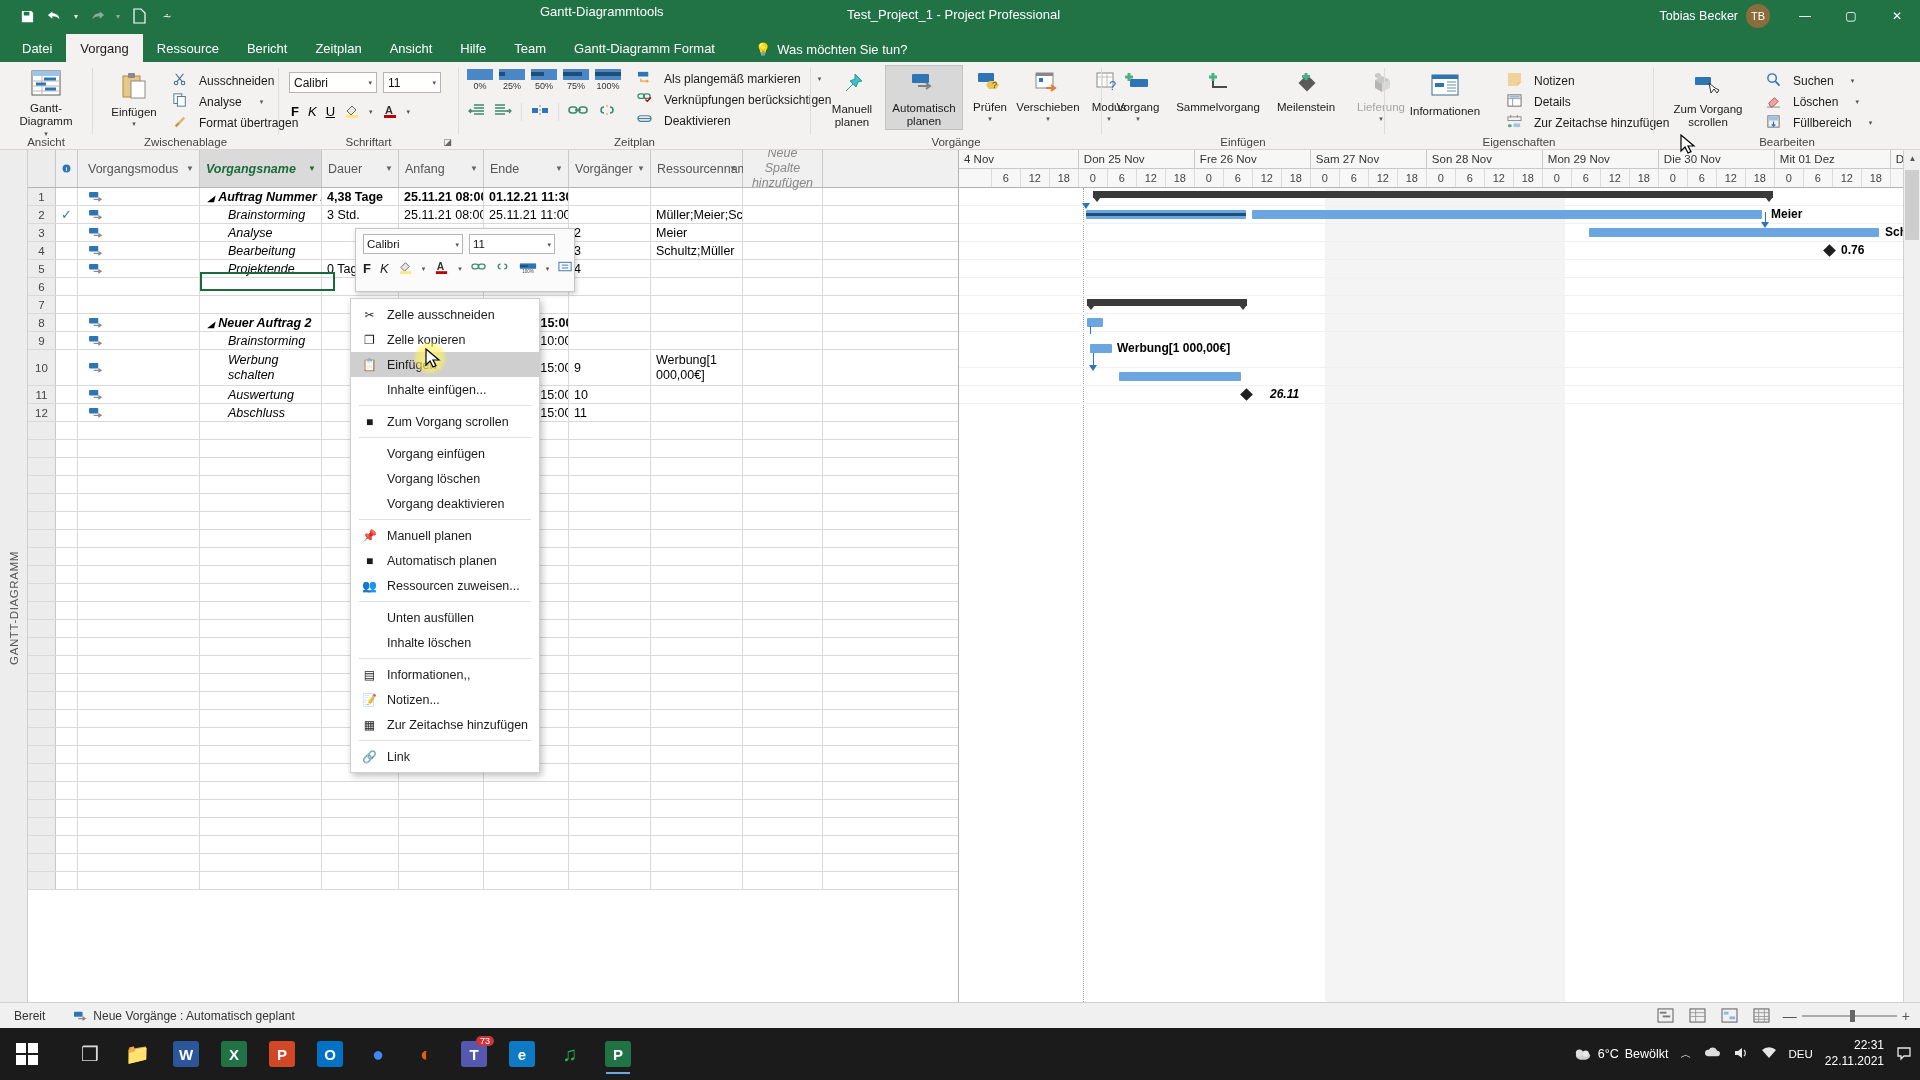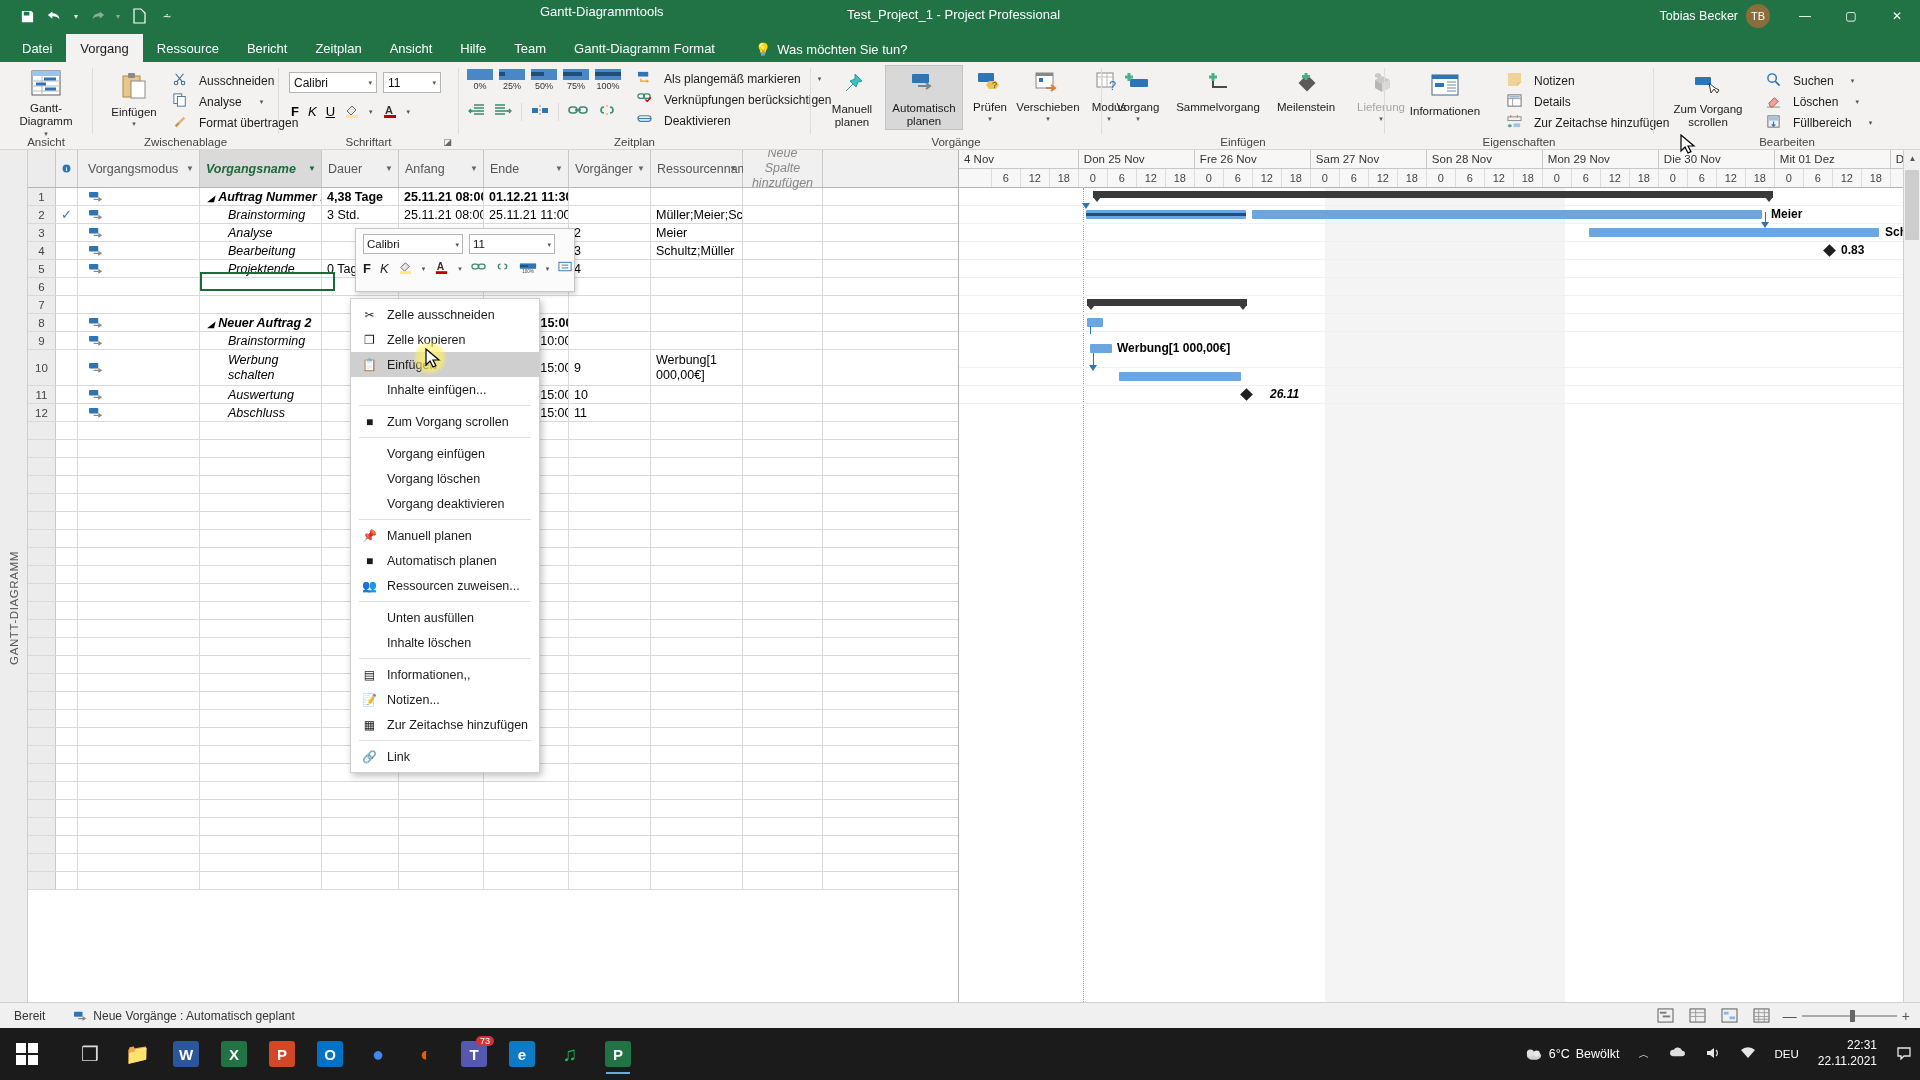--- a/index.html
+++ b/index.html
@@ -192,21 +192,21 @@
   }
   .tb-start { width: 54px; height: 52px; display:flex;align-items:center;justify-content:center; cursor:pointer;}
   .tb-search {
     width: 330px; height: 36px; background: #2b2b2b; border-radius: 2px;
     display: flex; align-items: center; gap: 10px; padding: 0 12px; color: #ddd; font-size: 13px;
     margin-left: 2px; cursor: text;
   }
   .tb-icons { display: flex; align-items: center; gap: 4px; margin-left: 14px; }
   .tb-ico { width: 44px; height: 44px; display: flex; align-items: center; justify-content: center; cursor: pointer; position: relative;}
   .tb-ico.active::after { content:''; position:absolute; bottom:2px; left:10px; width:24px; height:2px; background:#6aa9e0;}
-  .tray { position: absolute; right: 0; display: flex; align-items: center; gap: 19px; padding-right: 8px; color: #fff; font-size: 12px;}
+  .tray { position: absolute; right: 0; display: flex; align-items: center; gap: 12px; padding-right: 8px; color: #fff; font-size: 12px;}
   .tray-clock { text-align: right; line-height: 1.3; font-size: 12px; }
   .weather { display: flex; align-items: center; gap: 6px; font-size: 12.5px; }
 
   
   .ctxmenu {
     position: absolute; left: 350px; top: 298px; width: 190px;
     background: #fff; border: 1px solid #cfcfcf; box-shadow: 2px 3px 7px rgba(0,0,0,.25);
     padding: 3px 0; z-index: 60;
   }
   .ctxitem {
@@ -1416,21 +1416,21 @@
 
         <div class="grow">
           <div class="link-v" style="left:806px; top:-12px; height:12px;"></div>
           <div class="arrowdown" style="left:802px; top:-2px;"></div>
           <div class="bar" style="left:630px; width:290px;"></div>
           <span class="blabel" style="left:926px;">Schultz;Mül</span>
         </div>
 
         <div class="grow">
           <div class="milestone" style="left:866px;"></div>
-          <span class="blabel" style="left:882px;">0.83</span>
+          <span class="blabel" style="left:882px;">0.76</span>
         </div>
         <div class="grow"></div>
         <div class="grow"></div>
 
         <div class="grow">
           <div class="summary" style="left:128px; width:160px;"></div>
         </div>
 
         <div class="grow">
           <div class="bar" style="left:128px; width:16px;"></div>

